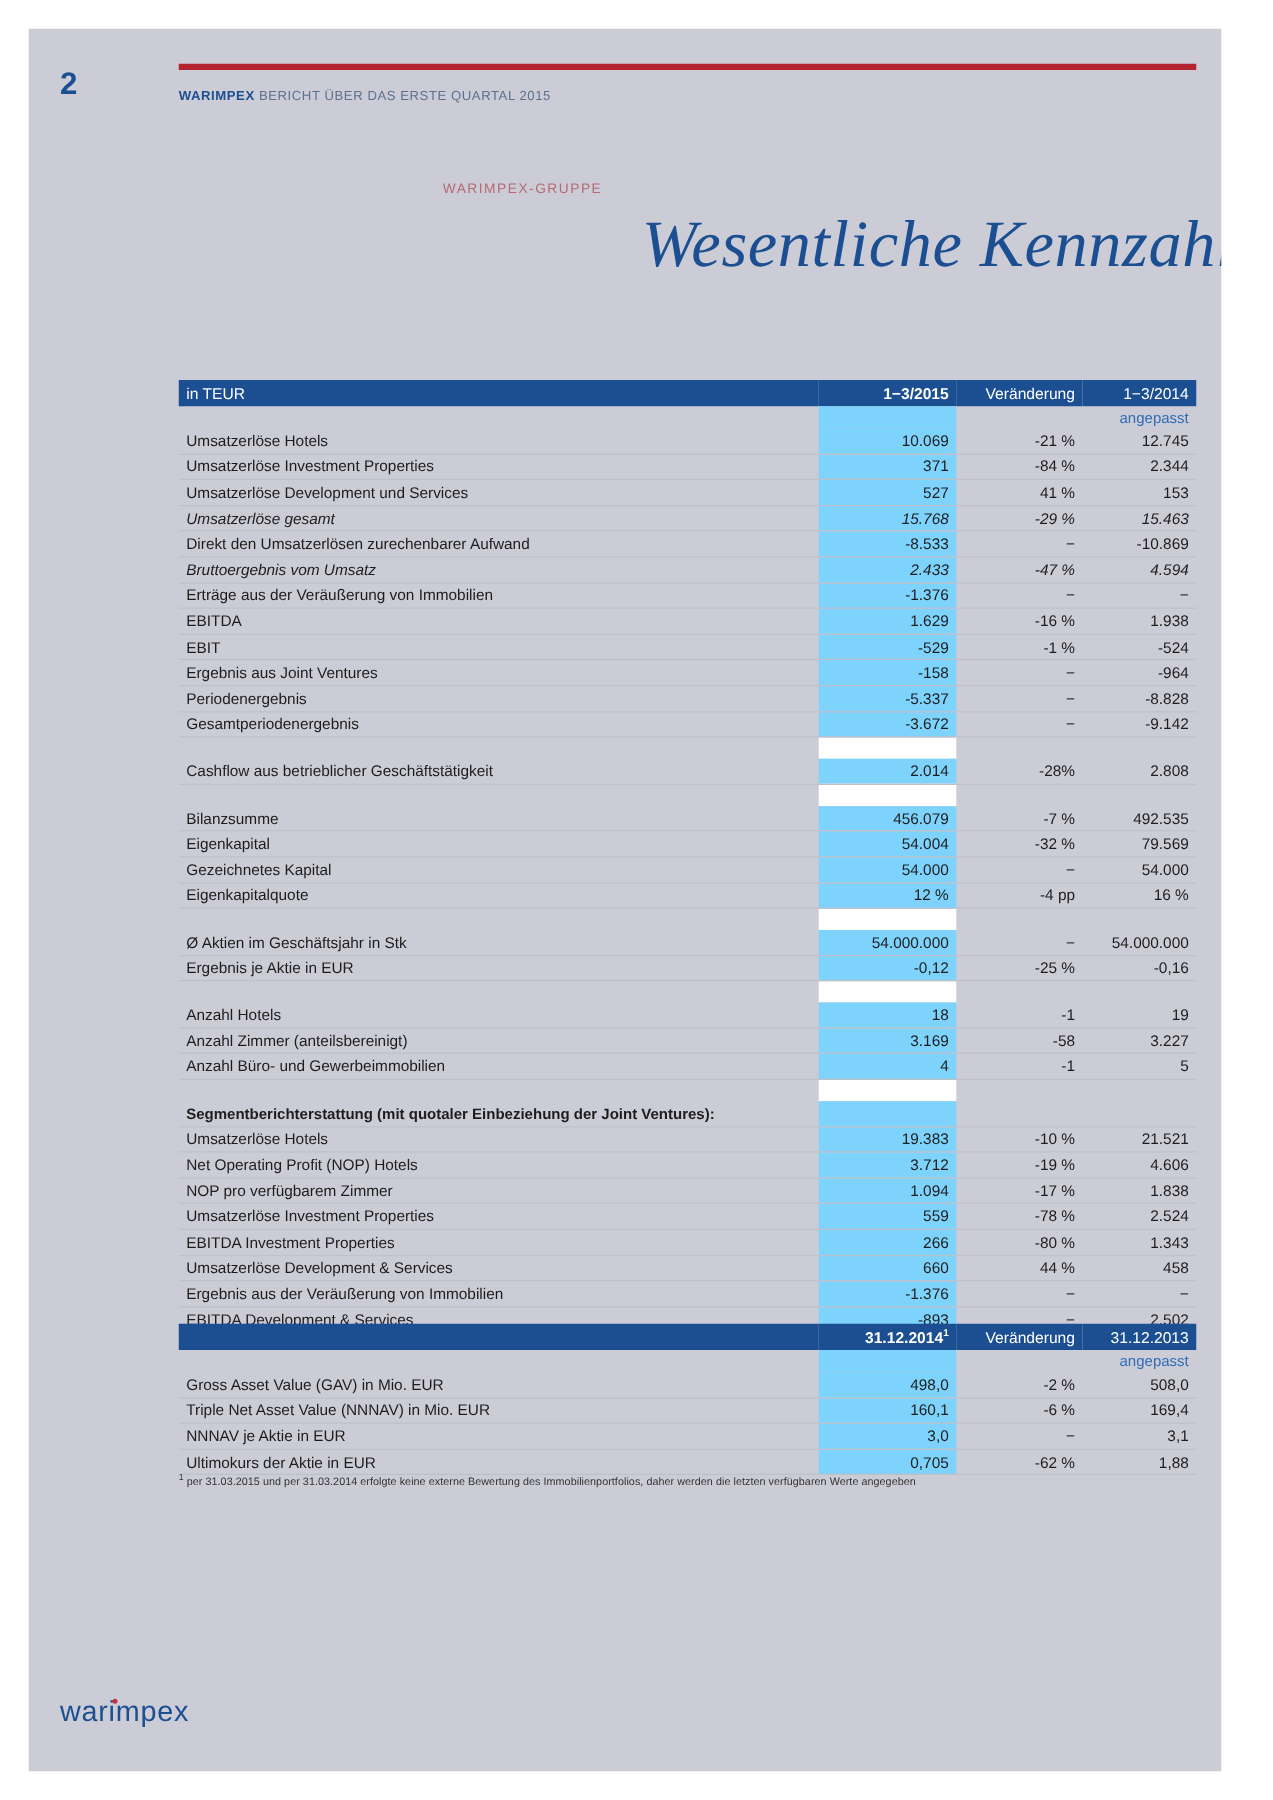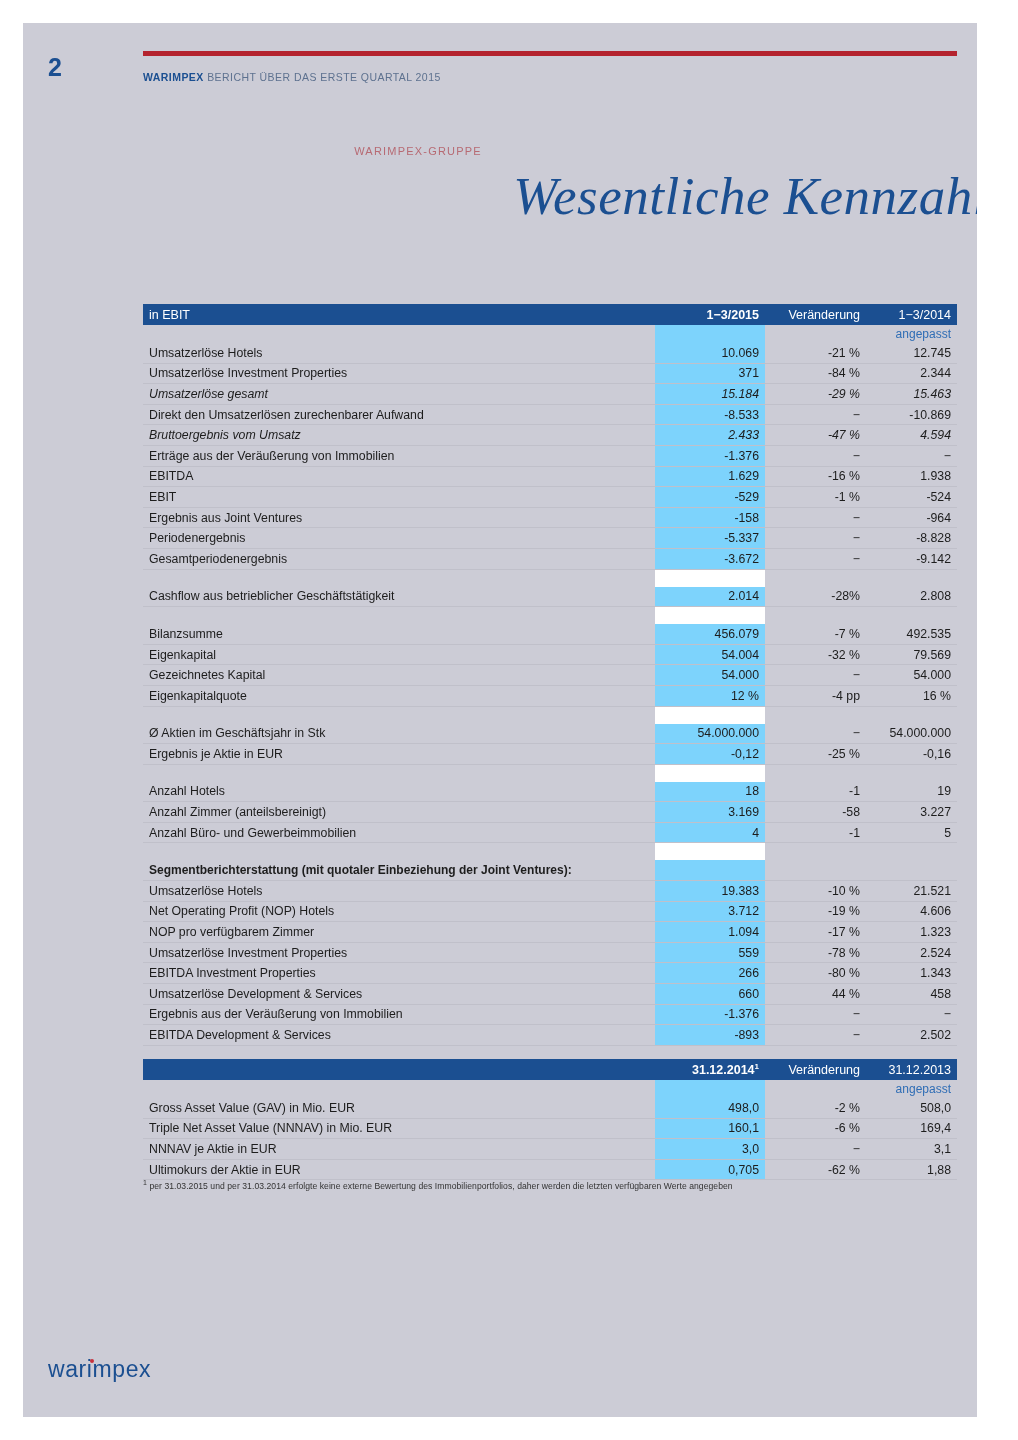--- a/index.html
+++ b/index.html
@@ -105,21 +105,21 @@
   <div class="tablewrap" id="wrap-main" style="top:281px;">
     <table class="kz">
       <colgroup>
           <col class="c-label">
           <col class="c-cur">
           <col class="c-chg">
           <col class="c-prev">
         </colgroup>
       <thead>
         <tr>
-          <th class="lbl">in EBIT</th>
+          <th class="lbl">in TEUR</th>
           <th class="num cur">1−3/2015</th>
           <th class="num">Veränderung</th>
           <th class="num">1−3/2014</th>
         </tr>
       </thead>
       <tbody id="main-body">
           <tr class="adj">
             <td class="lbl"></td>
             <td class="cur"></td>
             <td></td>
@@ -130,23 +130,29 @@
             <td class="num cur">10.069</td>
             <td class="num">-21 %</td>
             <td class="num">12.745</td>
           </tr>
           <tr>
             <td class="lbl">Umsatzerlöse Investment Properties</td>
             <td class="num cur">371</td>
             <td class="num">-84 %</td>
             <td class="num">2.344</td>
           </tr>
+          <tr>
+            <td class="lbl">Umsatzerlöse Development und Services</td>
+            <td class="num cur">527</td>
+            <td class="num">41 %</td>
+            <td class="num">153</td>
+          </tr>
           <tr class="italic">
             <td class="lbl">Umsatzerlöse gesamt</td>
-            <td class="num cur">15.184</td>
+            <td class="num cur">15.768</td>
             <td class="num">-29 %</td>
             <td class="num">15.463</td>
           </tr>
           <tr>
             <td class="lbl">Direkt den Umsatzerlösen zurechenbarer Aufwand</td>
             <td class="num cur">-8.533</td>
             <td class="num">−</td>
             <td class="num">-10.869</td>
           </tr>
           <tr class="italic">
@@ -296,21 +302,21 @@
           <tr>
             <td class="lbl">Net Operating Profit (NOP) Hotels</td>
             <td class="num cur">3.712</td>
             <td class="num">-19 %</td>
             <td class="num">4.606</td>
           </tr>
           <tr>
             <td class="lbl">NOP pro verfügbarem Zimmer</td>
             <td class="num cur">1.094</td>
             <td class="num">-17 %</td>
-            <td class="num">1.323</td>
+            <td class="num">1.838</td>
           </tr>
           <tr>
             <td class="lbl">Umsatzerlöse Investment Properties</td>
             <td class="num cur">559</td>
             <td class="num">-78 %</td>
             <td class="num">2.524</td>
           </tr>
           <tr>
             <td class="lbl">EBITDA Investment Properties</td>
             <td class="num cur">266</td>

